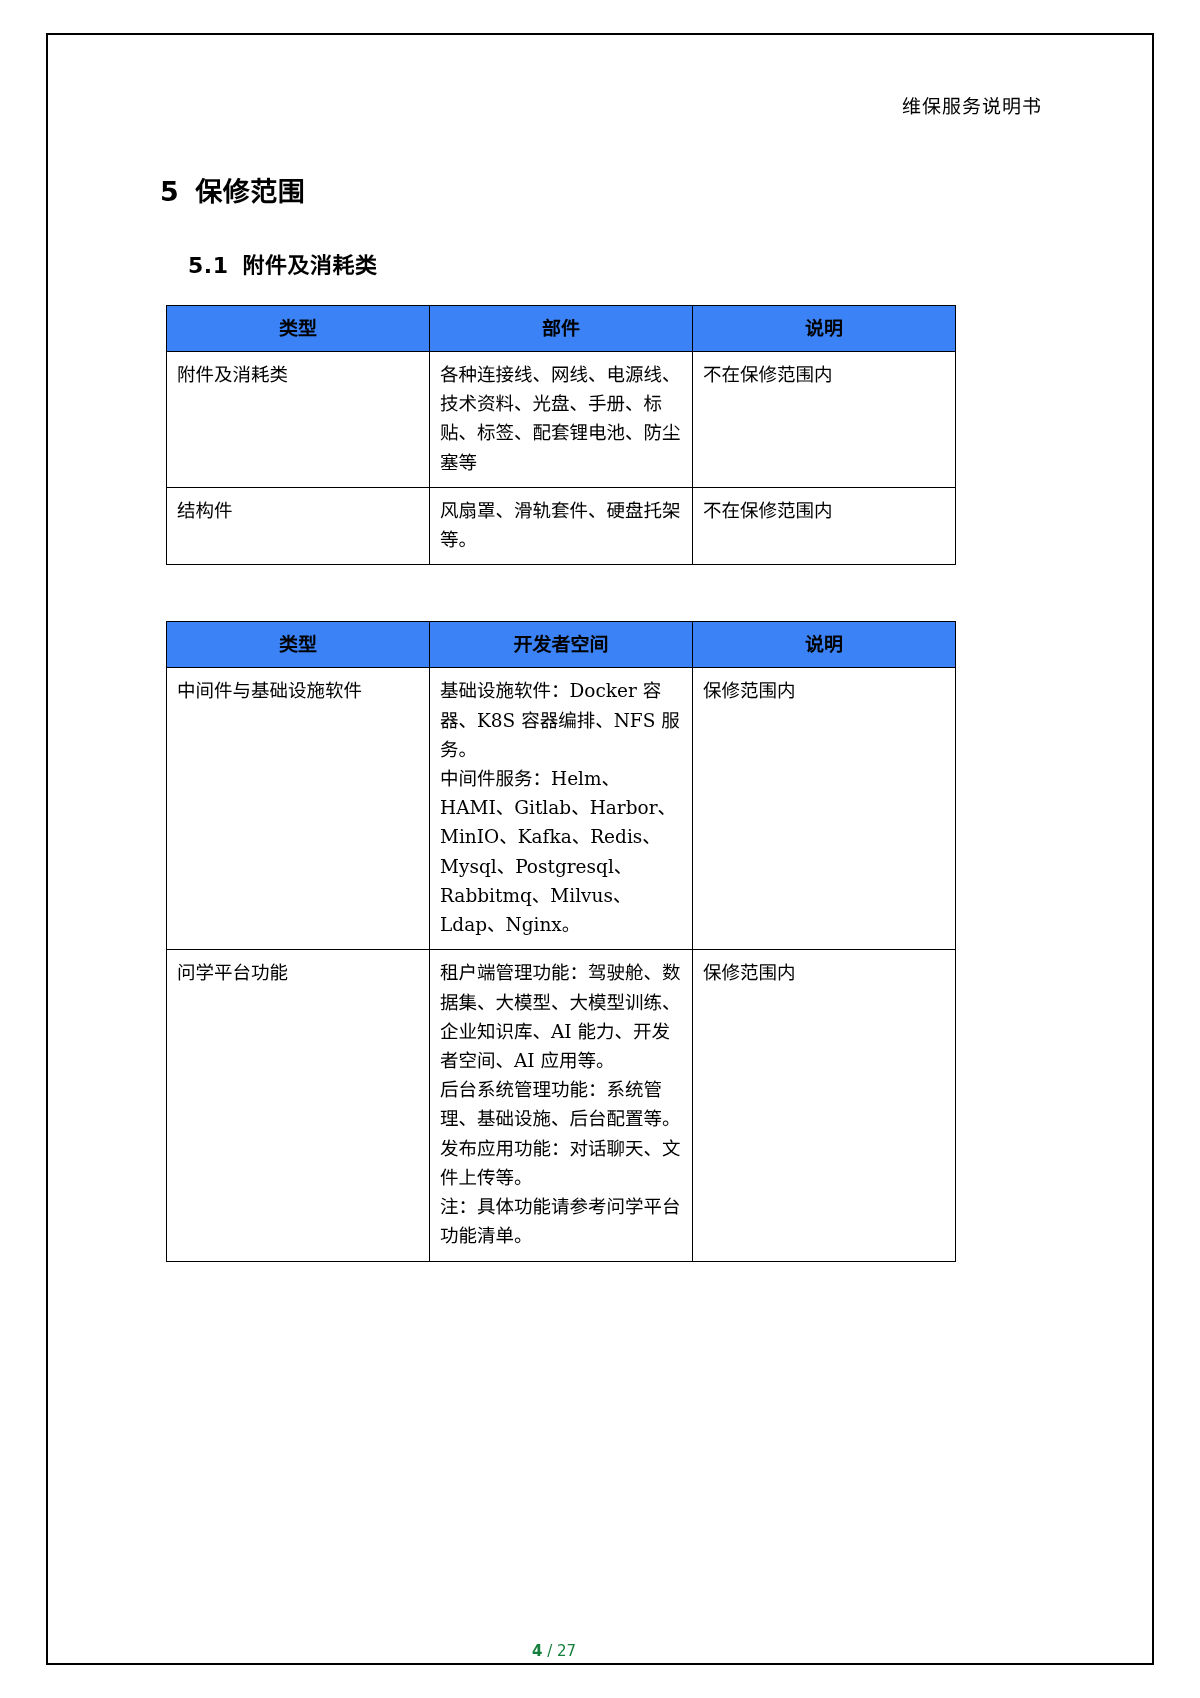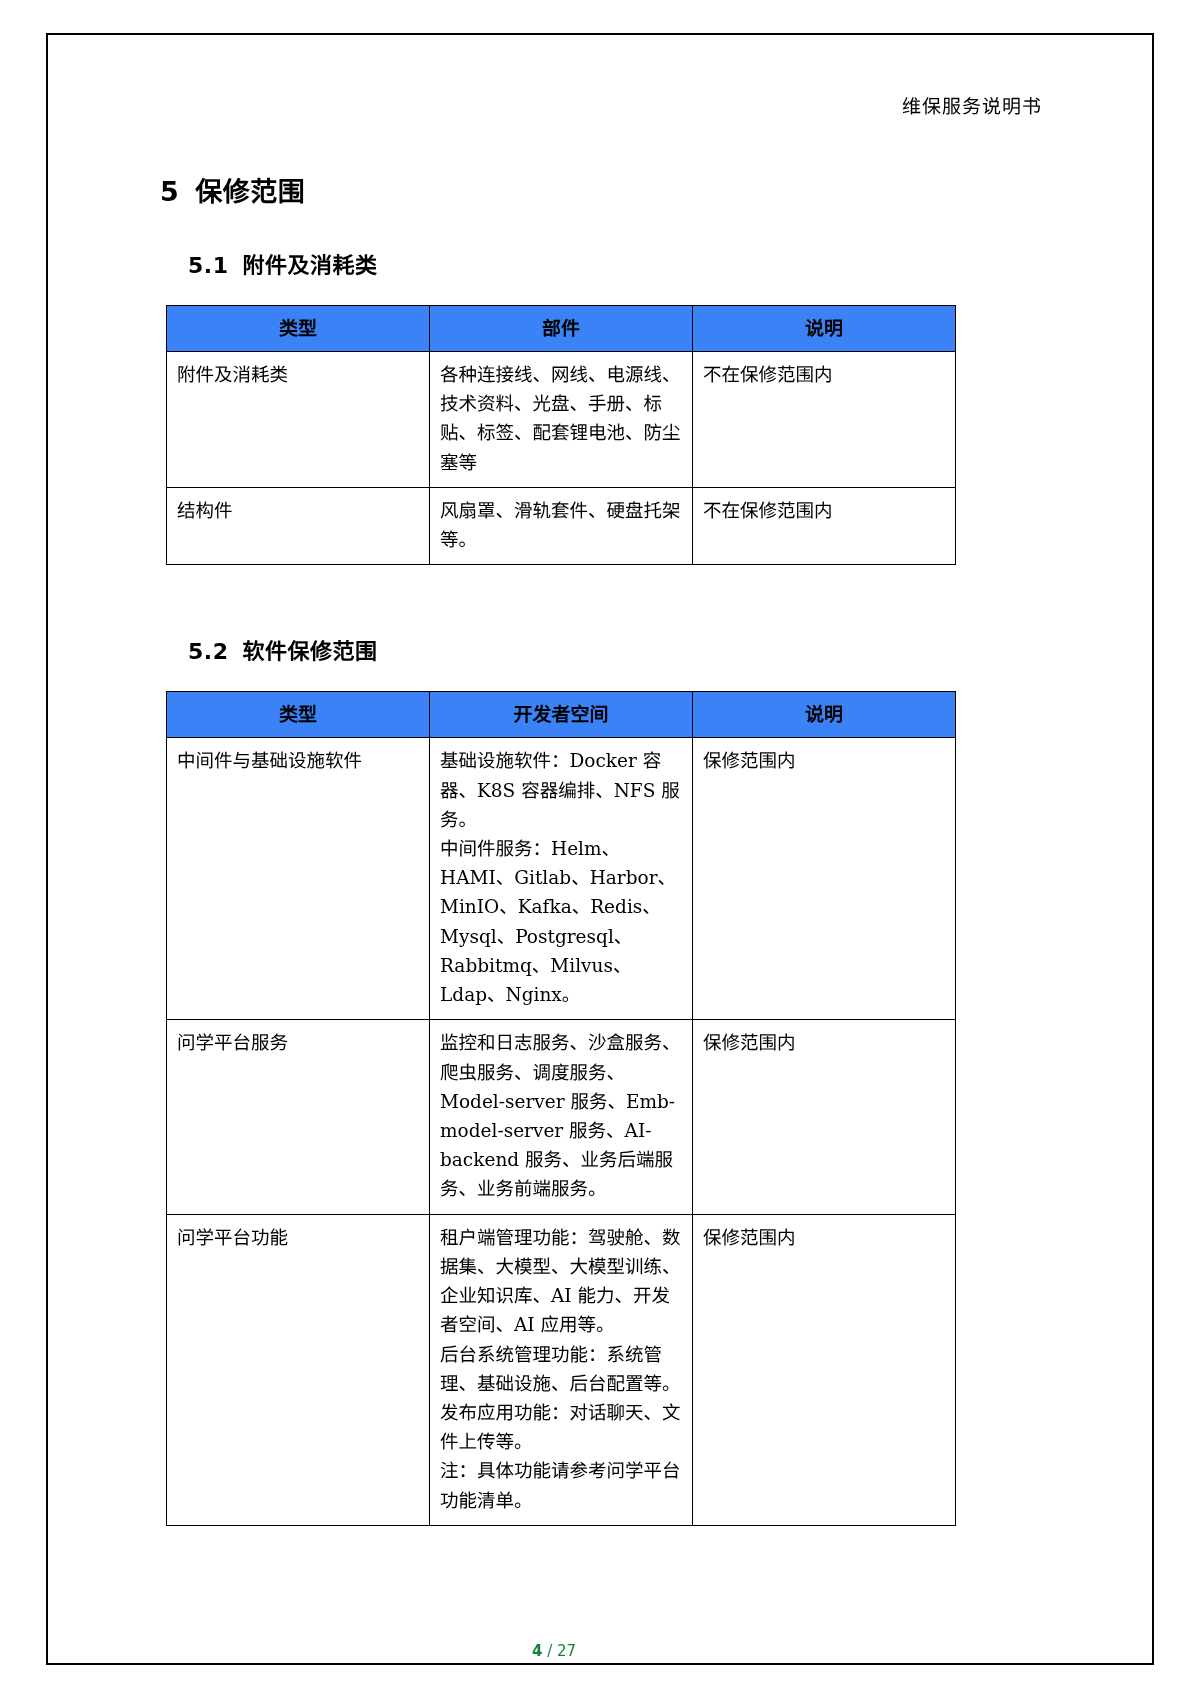--- a/index.html
+++ b/index.html
@@ -145,42 +145,34 @@
         <tr>
           <td class="c-type">结构件</td>
           <td>风扇罩、滑轨套件、硬盘托架等。</td>
           <td class="c-desc">不在保修范围内</td>
         </tr>
       </tbody>
     </table>
 
     <div class="spacer"></div>
 
-    <h2 class="subsec">
-      <span class="num">5.2</span><span>软件保修范围</span>
-    </h2>
 
     <table class="doc tbl-sw">
       <thead>
         <tr>
           <th>类型</th>
           <th>开发者空间</th>
           <th>说明</th>
         </tr>
       </thead>
       <tbody>
         <tr>
           <td class="c-type">中间件与基础设施软件</td>
           <td style="white-space:pre-line">基础设施软件：Docker 容器、K8S 容器编排、NFS 服务。
 中间件服务：Helm、HAMI、Gitlab、Harbor、MinIO、Kafka、Redis、Mysql、Postgresql、Rabbitmq、Milvus、Ldap、Nginx。</td>
-          <td class="c-desc">保修范围内</td>
-        </tr>
-        <tr>
-          <td class="c-type">问学平台服务</td>
-          <td style="white-space:pre-line">监控和日志服务、沙盒服务、爬虫服务、调度服务、Model-server 服务、Emb-model-server 服务、AI-backend 服务、业务后端服务、业务前端服务。</td>
           <td class="c-desc">保修范围内</td>
         </tr>
         <tr>
           <td class="c-type">问学平台功能</td>
           <td style="white-space:pre-line">租户端管理功能：驾驶舱、数据集、大模型、大模型训练、企业知识库、AI 能力、开发者空间、AI 应用等。
 后台系统管理功能：系统管理、基础设施、后台配置等。
 发布应用功能：对话聊天、文件上传等。
 注：具体功能请参考问学平台功能清单。</td>
           <td class="c-desc">保修范围内</td>
         </tr>

